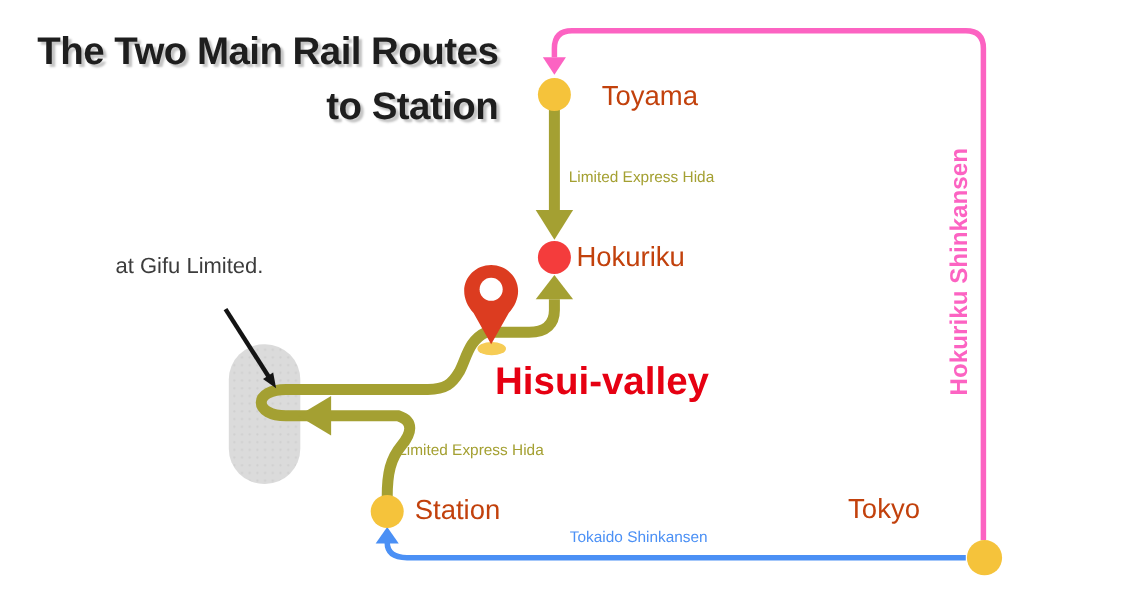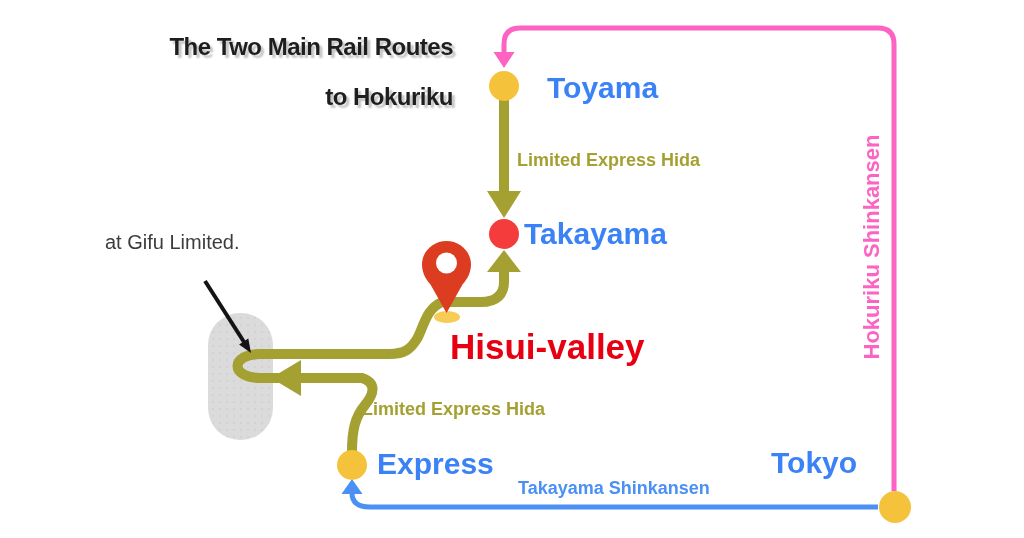--- a/index.html
+++ b/index.html
@@ -23,25 +23,25 @@
   .fill-pinshadow{fill:var(--pinShadowYellow);}
   .pill-bg{fill:var(--gifuGray);}
   .pill-dot{fill:#cfcfcf;}
   .annot-stroke{stroke:#141414;stroke-width:4;}
   .annot-fill{fill:#141414;}
 
   
   .lbl{position:absolute;white-space:nowrap;transform:translateY(-50%);}
   .title{
     position:absolute;top:22px;right:571px;text-align:right;
-    font-size:24px;font-weight:bold;line-height:50px;color:var(--titleInk);
+    font-size:35px;font-weight:bold;line-height:50px;color:var(--titleInk);
     text-shadow:3px 3px 2px #c4c4c4;letter-spacing:-0.5px;
   }
-  .station{font-size:30px;font-weight:bold;color:#3b82f6;}
-  .route-label{font-size:18px;font-weight:bold;}
+  .station{font-size:25px;font-weight:normal;color:#c2410c;}
+  .route-label{font-size:14px;font-weight:normal;}
   .c-olive{color:var(--olive);}
   .c-blue{color:var(--blue);}
   .hisui{font-size:35px;font-weight:bold;color:var(--hisuiRed);}
   .hokuriku{
     position:absolute;left:872px;top:247px;white-space:nowrap;
     transform:translate(-50%,-50%) rotate(-90deg);
     font-size:22px;font-weight:bold;color:var(--pink);
   }
   .annotation{
     position:absolute;left:105px;top:228px;
@@ -97,32 +97,32 @@
     <circle cx="446.5" cy="263" r="10.5" fill="#ffffff"></circle>
 
     <circle class="fill-yellow" cx="504" cy="86" r="15"></circle>
     <circle class="fill-red" cx="504" cy="234" r="15"></circle>
     <circle class="fill-yellow" cx="352" cy="465" r="15"></circle>
     <circle class="fill-yellow" cx="895" cy="507" r="16"></circle>
   </svg>
 
   <div class="title">
     <div>The Two Main Rail Routes</div>
-    <div>to Hokuriku</div>
+    <div>to Station</div>
   </div>
 
   <div class="annotation">
     <div>at Gifu Limited.</div>
   </div>
 
   <div class="lbl station lbl-toyama">Toyama</div>
-  <div class="lbl station lbl-takayama">Takayama</div>
-  <div class="lbl station lbl-nagoya">Express</div>
+  <div class="lbl station lbl-takayama">Hokuriku</div>
+  <div class="lbl station lbl-nagoya">Station</div>
   <div class="lbl station lbl-tokyo">Tokyo</div>
 
   <div class="lbl hisui lbl-hisui">Hisui-valley</div>
 
   <div class="lbl route-label c-olive lbl-hida-upper">Limited Express Hida</div>
   <div class="lbl route-label c-olive lbl-hida-lower">Limited Express Hida</div>
-  <div class="lbl route-label c-blue lbl-tokaido">Takayama Shinkansen</div>
+  <div class="lbl route-label c-blue lbl-tokaido">Tokaido Shinkansen</div>
   <div class="hokuriku">Hokuriku Shinkansen</div>
 
 </div>
 
 </body></html>

